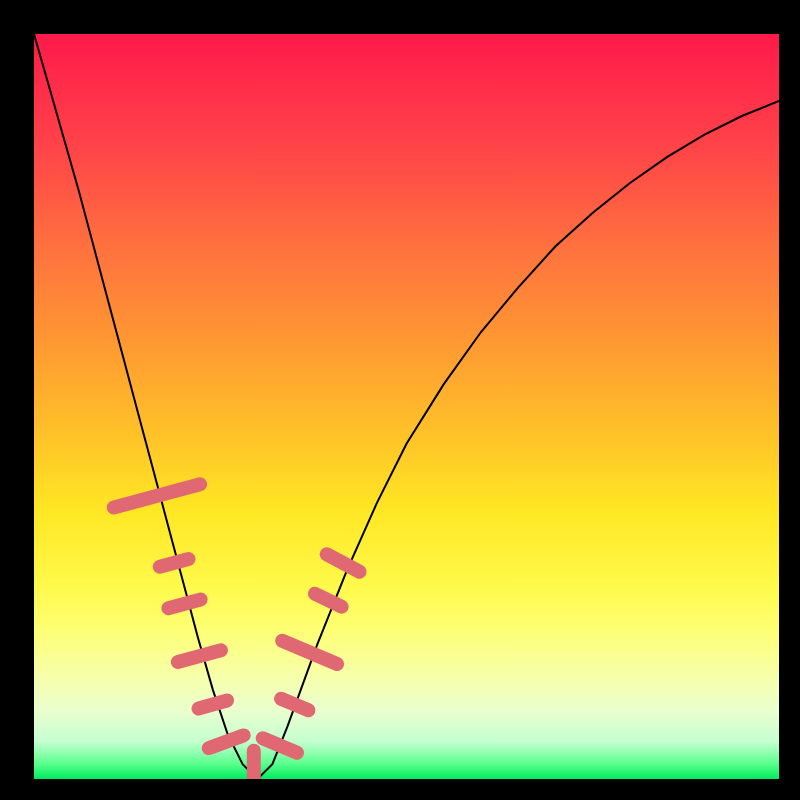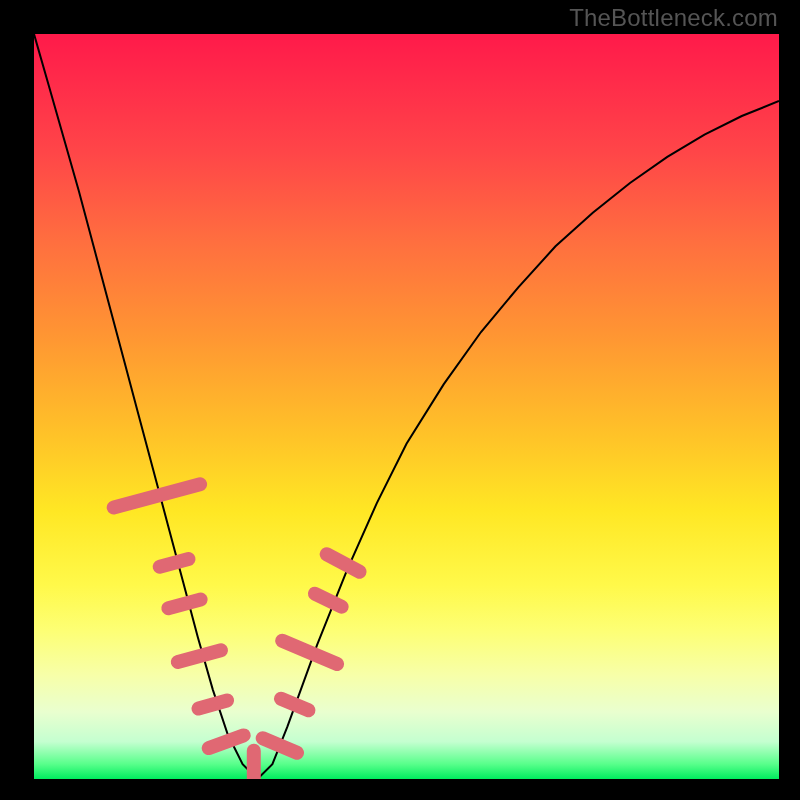--- a/index.html
+++ b/index.html
@@ -89,15 +89,14 @@
           <line x1="219.8" y1="761.4" x2="219.8" y2="716.7" stroke="#e06873" stroke-width="14" stroke-linecap="round"></line>
           <line x1="263.0" y1="718.8" x2="228.7" y2="704.2" stroke="#e06873" stroke-width="14" stroke-linecap="round"></line>
           <line x1="274.5" y1="676.3" x2="247.0" y2="664.7" stroke="#e06873" stroke-width="14" stroke-linecap="round"></line>
           <line x1="303.1" y1="630.0" x2="248.2" y2="606.7" stroke="#e06873" stroke-width="14" stroke-linecap="round"></line>
           <line x1="307.7" y1="572.7" x2="280.9" y2="559.7" stroke="#e06873" stroke-width="14" stroke-linecap="round"></line>
           <line x1="325.6" y1="537.7" x2="292.7" y2="520.2" stroke="#e06873" stroke-width="14" stroke-linecap="round"></line>
         </g>
     </svg>
   </div>
 
-  <div class="watermark">TheBottleneck.com</div>
 
 </div>
 
 </body></html>

